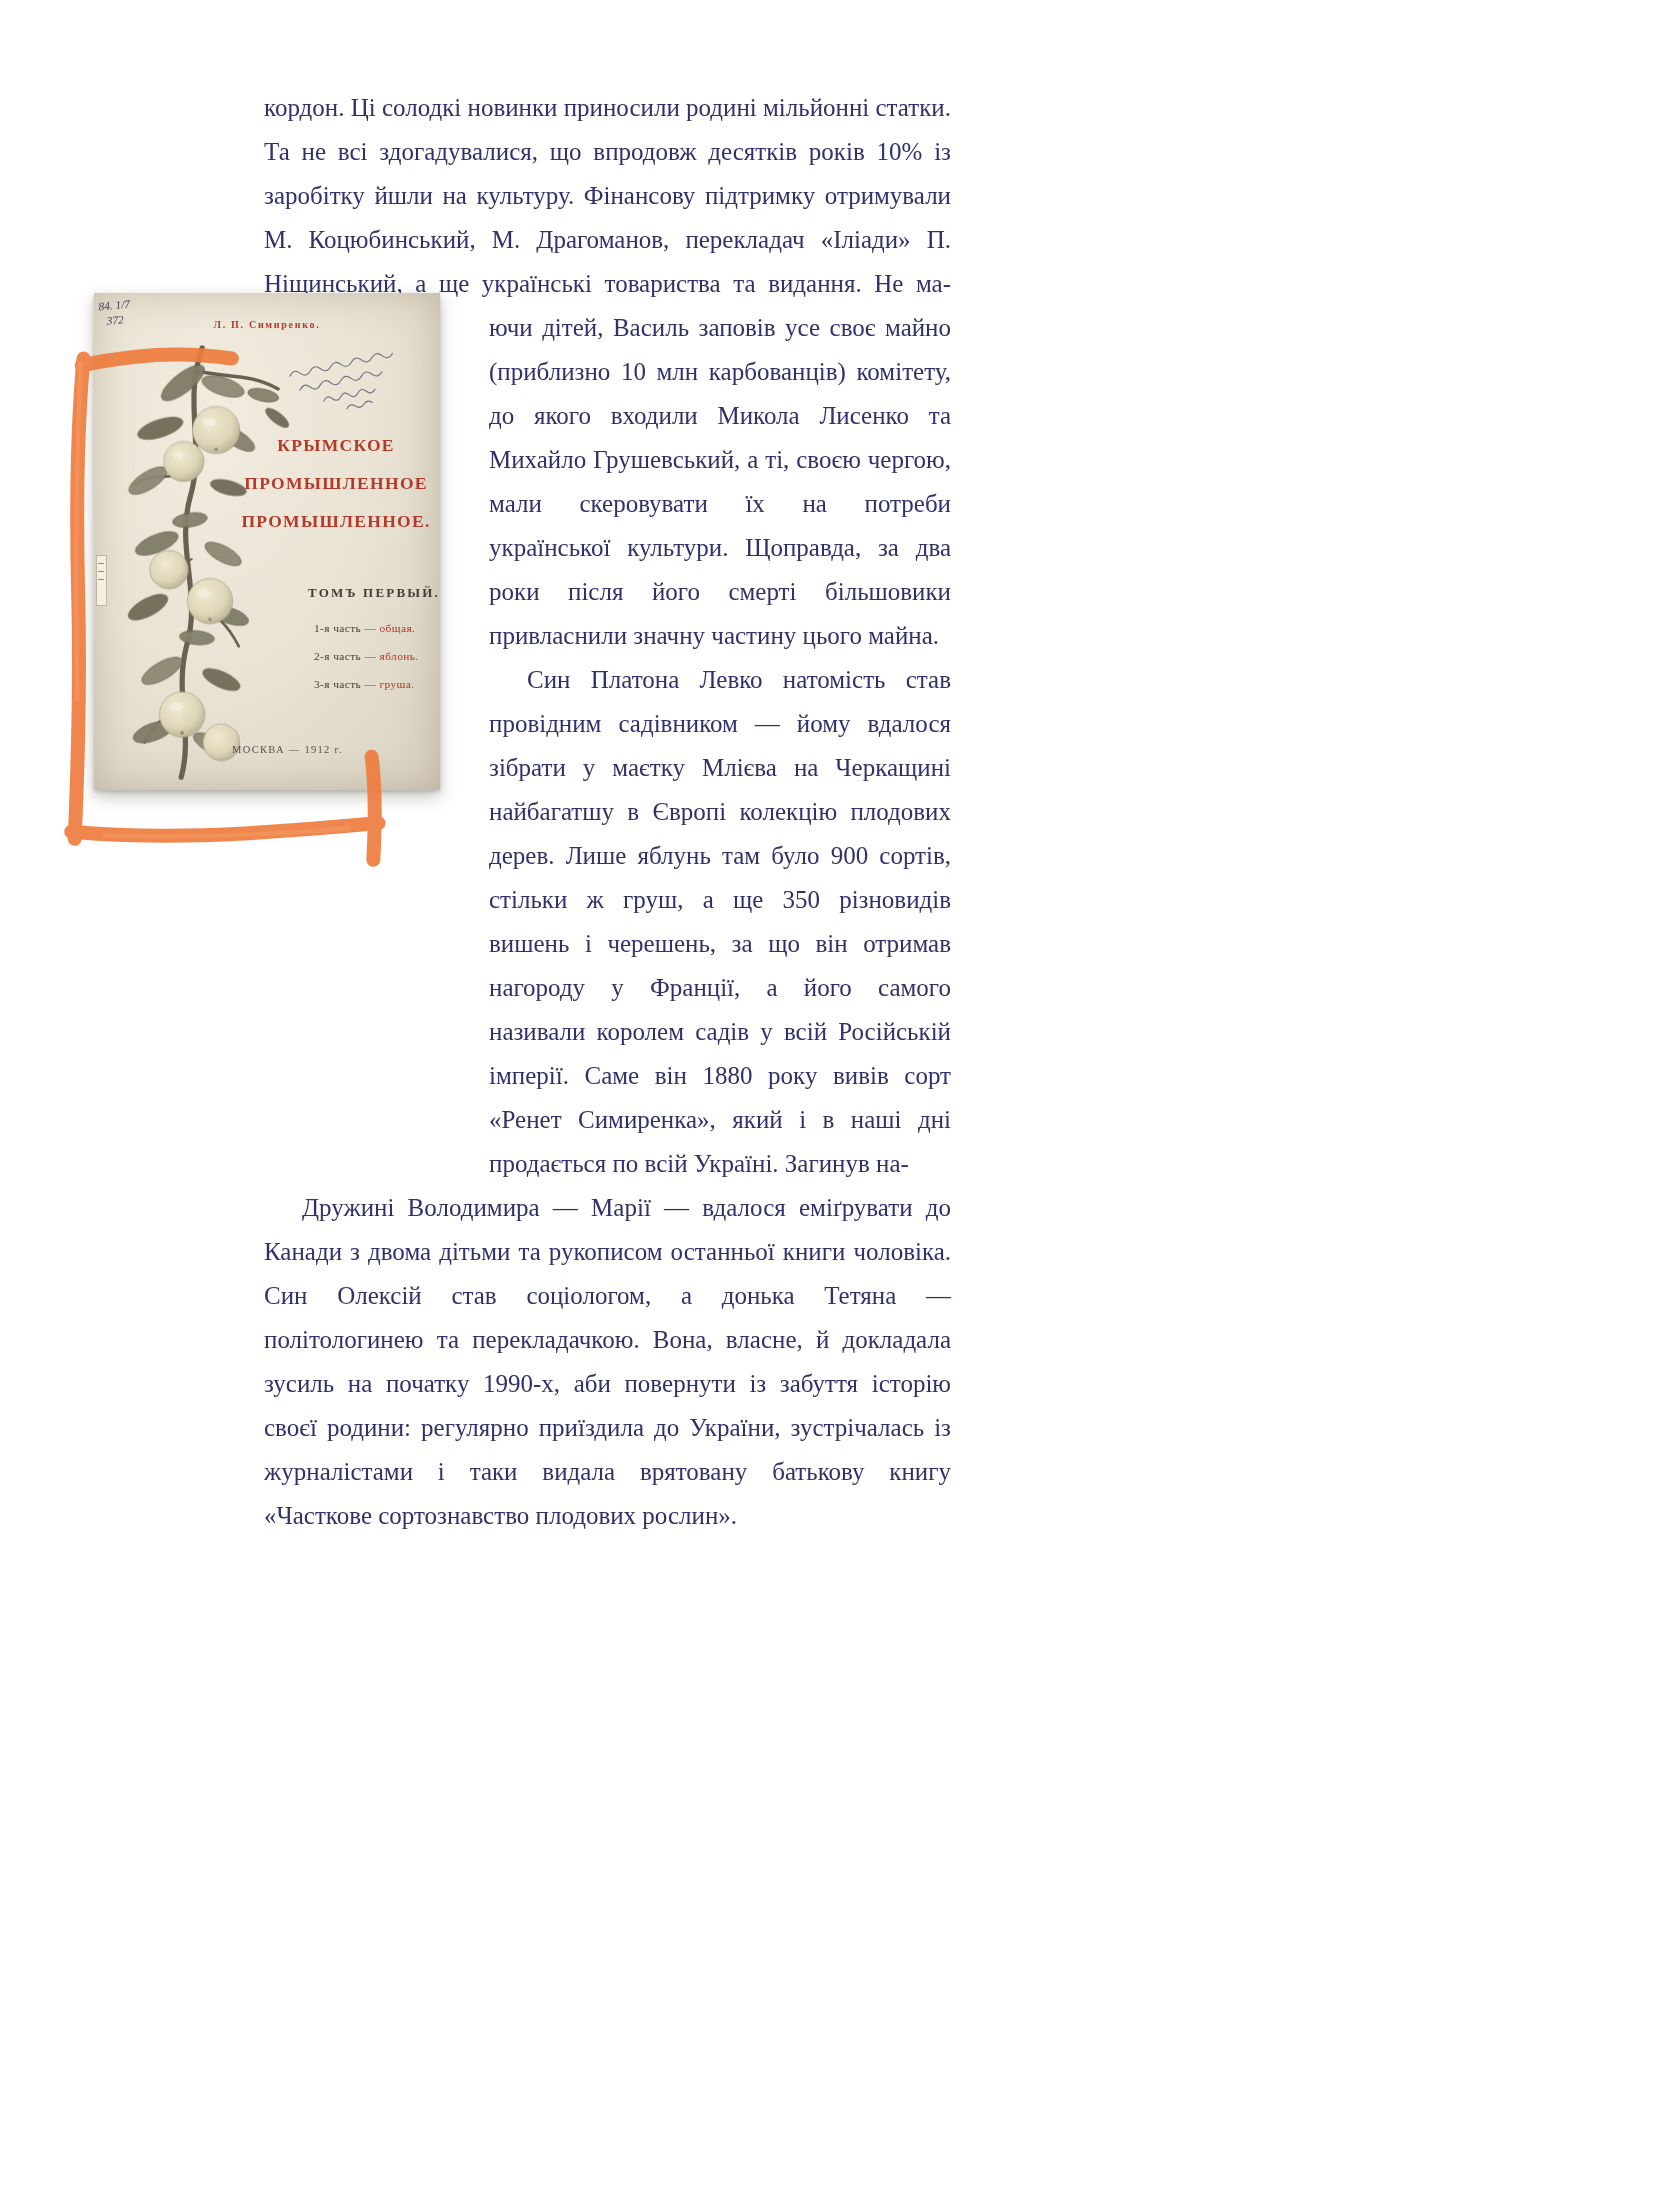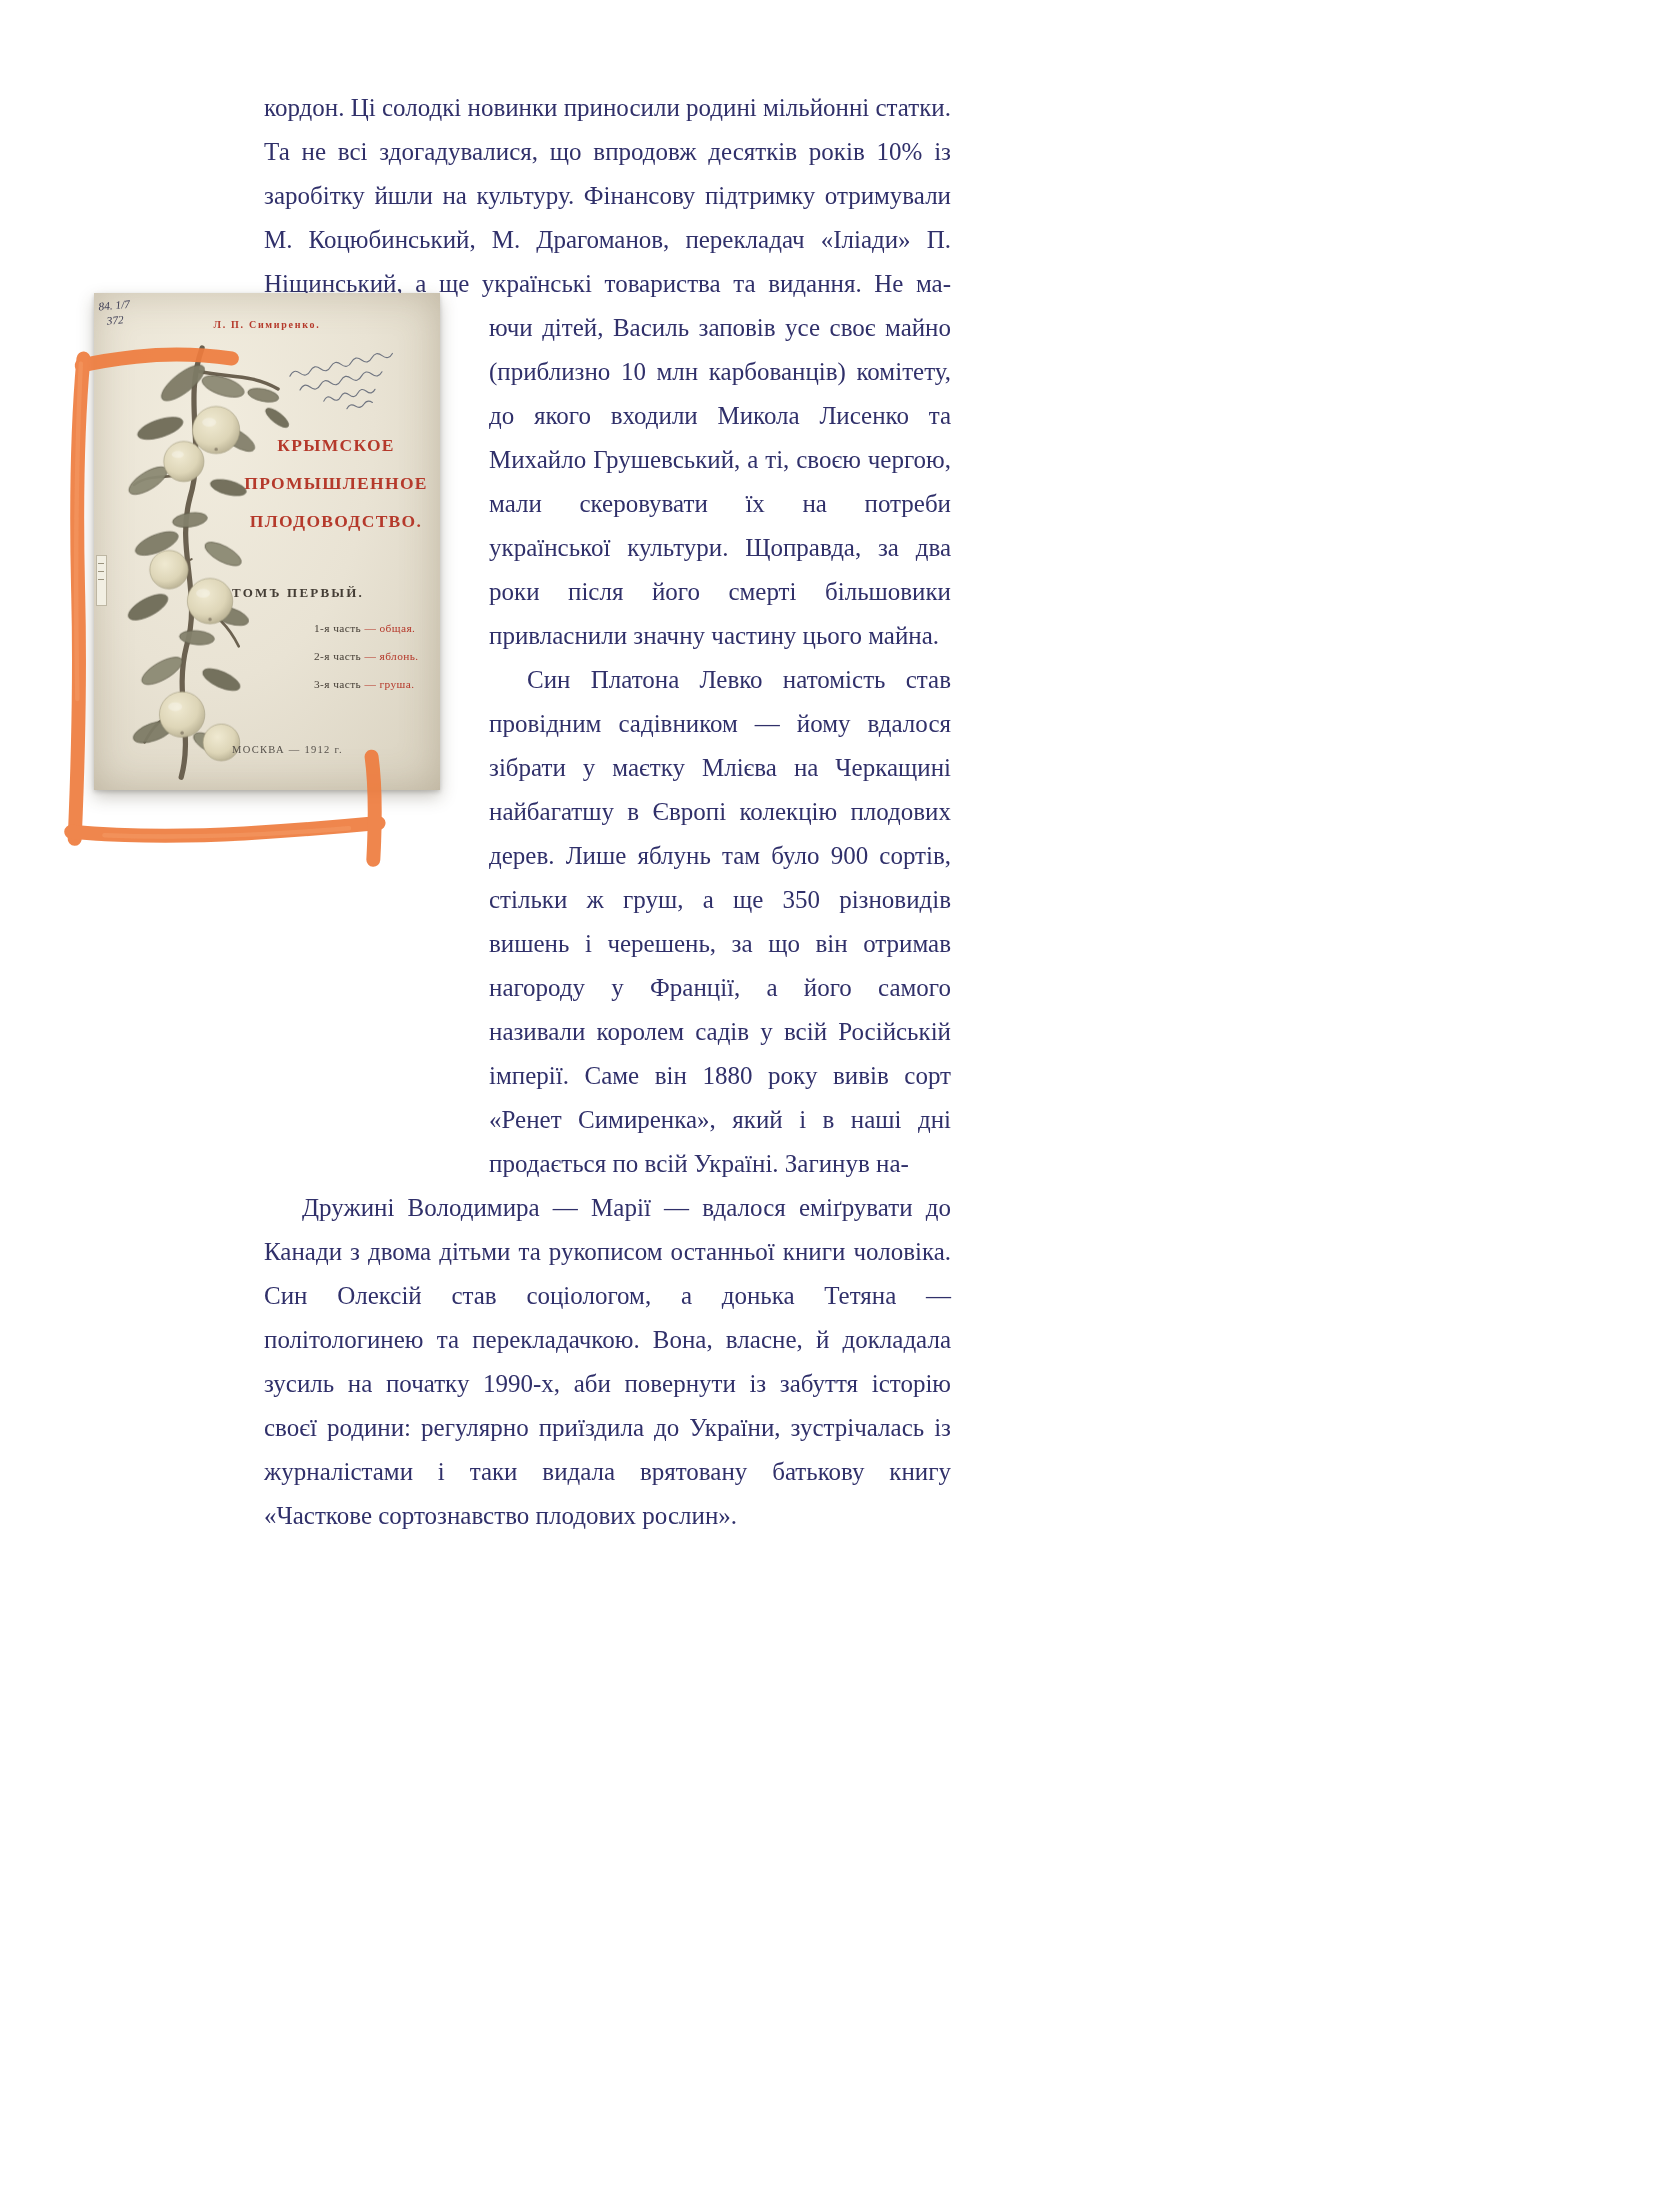--- a/index.html
+++ b/index.html
@@ -41,21 +41,21 @@
     color:#b5392b; font-size:10px; font-weight:bold; letter-spacing:1.7px;
   }
   .inscription { position:absolute; left:197px; top:58px; transform:rotate(-12deg); opacity:.85; }
   .branch-svg { position:absolute; left:5.2px; top:48px; }
 
   .title-block {
     position:absolute; left:138px; top:133px; width:208px; text-align:center;
     color:#b5392b; font-size:17.5px; font-weight:bold; letter-spacing:1.3px; line-height:38px;
   }
   .volume {
-    position:absolute; left:138px; top:292px; width:208px; text-align:left;
+    position:absolute; left:138px; top:292px; width:208px; text-align:right;
     color:#443d35; font-size:13px; font-weight:bold; letter-spacing:2.2px;
   }
   .parts {
     position:absolute; left:220px; top:321px; font-size:11.4px; line-height:28px;
     color:#443d35; letter-spacing:0.4px;
   }
   .part-value { color:#b5392b; }
   .imprint {
     position:absolute; left:138px; top:451px; width:208px; text-align:left;
     font-size:10.5px; color:#55504a; letter-spacing:1.3px;
@@ -146,21 +146,21 @@
         <g fill="#6b6150" opacity="0.6">
           <circle cx="134" cy="124" r="2"></circle>
           <circle cx="127" cy="319" r="2"></circle>
           <circle cx="95" cy="449" r="2"></circle>
         </g>
       </svg>
 
       <div class="title-block">
         <div>КРЫМСКОЕ</div>
         <div>ПРОМЫШЛЕННОЕ</div>
-        <div>ПЛОДОВОДСТВО.</div>
+        <div>ПРОМЫШЛЕННОЕ.</div>
       </div>
 
       <div class="volume">ТОМЪ ПЕРВЫЙ.</div>
 
       <div class="parts">
         <div class="part-row">
           <span class="part-label">1-я часть</span>
           <span class="part-value">— общая.</span>
         </div>
         <div class="part-row">

